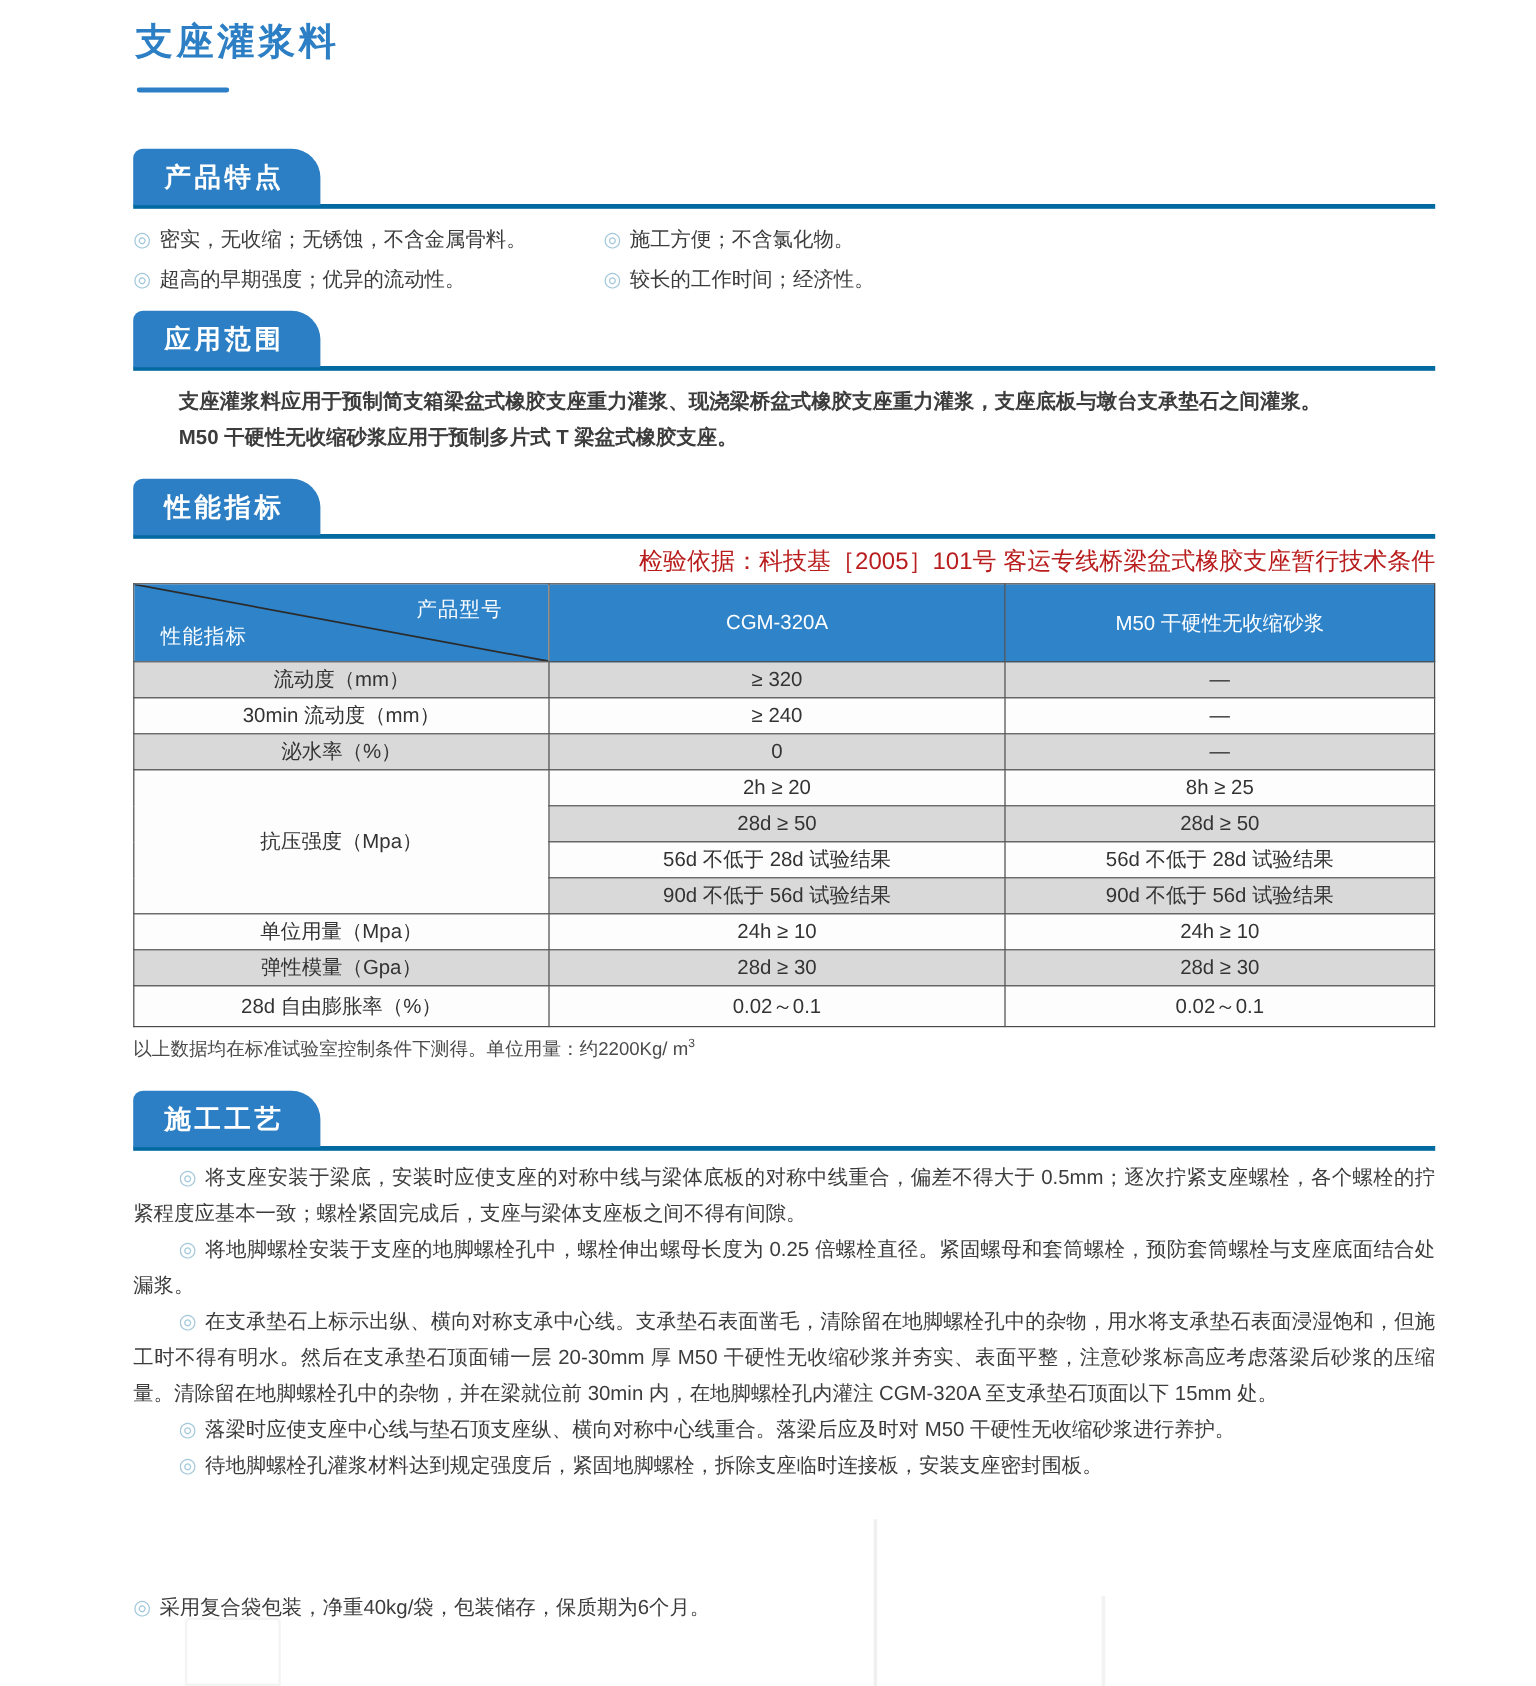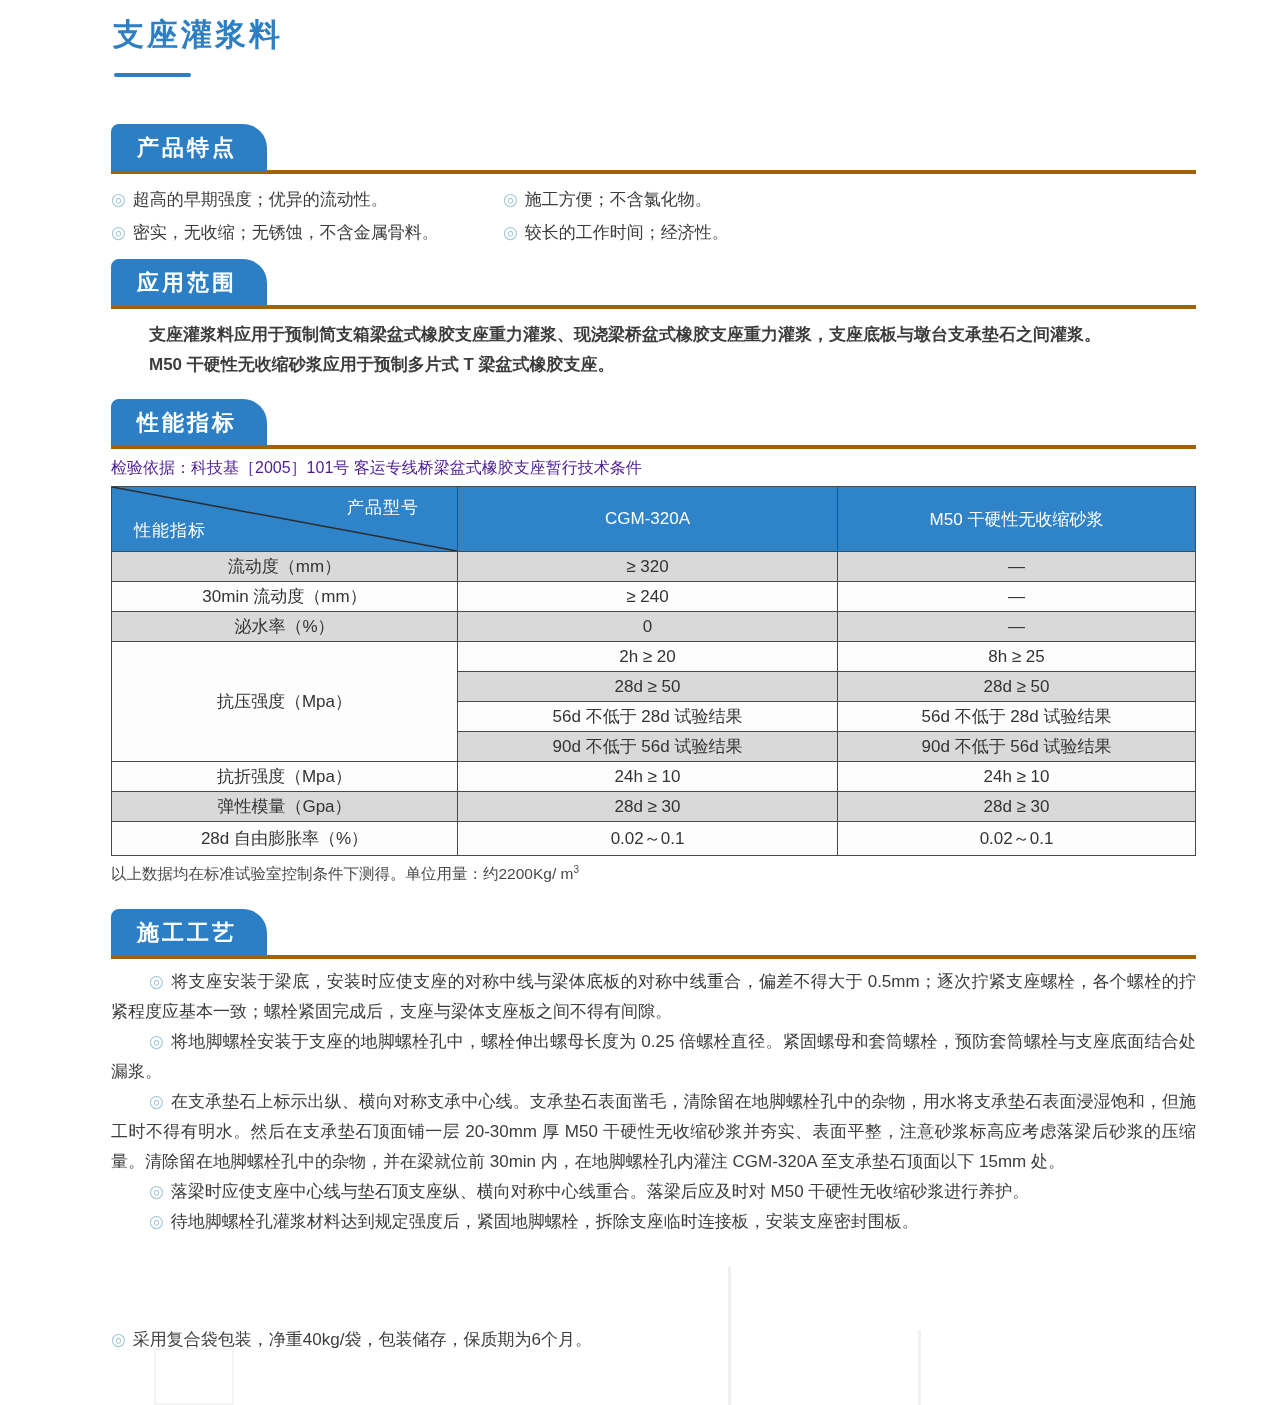--- a/index.html
+++ b/index.html
@@ -11,35 +11,35 @@
   
   .artifact { position: absolute; pointer-events: none; }
   .ghost-v1 { left: 712px; top: 1266px; width: 3px; height: 139px; background: #e3e3e3; opacity: .55; }
   .ghost-v2 { left: 902px; top: 1330px; width: 3px; height: 75px; background: #e6e6e6; opacity: .5; }
   .ghost-bag { left: 138px; top: 1348px; width: 80px; height: 57px; border: 2px solid #ececec; border-radius: 4px 4px 0 0; opacity: .6; }
 
   .doc-title { position: absolute; left: 97px; top: 14px; font-size: 31px; font-weight: bold; color: #2c7fc4; letter-spacing: 3px; }
   .title-underline { position: absolute; left: 98px; top: 73px; width: 77px; height: 4px; background: #2c7fc4; border-radius: 2px; }
 
   .section { position: absolute; left: 95px; width: 1085px; }
-  .section-head { position: relative; height: 46px; border-bottom: 4px solid #a16207; }
+  .section-head { position: relative; height: 46px; border-bottom: 4px solid #0369a1; }
   .tab { position: absolute; left: 0; bottom: -1px; background: #2c7fc4; color: #ffffff;
          font-size: 22px; font-weight: bold; letter-spacing: 3px;
          padding: 9px 30px 8px 26px; border-radius: 8px 24px 0 0; }
 
   
   .features-list { margin-top: 9px; display: grid; grid-template-columns: 392px 1fr; grid-auto-flow: column; grid-template-rows: repeat(2, 33px); }
   .feature-item { font-size: 17px; line-height: 33px; white-space: nowrap; }
   .bullet { color: #a3c8da; font-size: 17px; margin-right: 7px; position: relative; top: 0px; }
 
   
   .app-text { margin-top: 11px; padding-left: 38px; font-size: 17px; line-height: 30px; color: #3c3c3c; font-weight: bold; }
 
   
-  .basis { margin-top: 6px; text-align: left; font-size: 16px; color: #4c1d95; line-height: 26px; }
+  .basis { margin-top: 6px; text-align: right; font-size: 20px; color: #b91c1c; line-height: 26px; }
   table.perf { margin-top: 5px; width: 1085px; border-collapse: collapse; table-layout: fixed; }
   table.perf col.c1 { width: 346px; }
   table.perf col.c2 { width: 380px; }
   table.perf td, table.perf th { border: 1px solid #4a4a4a; text-align: center; vertical-align: middle; font-weight: normal; font-size: 17px; color: #333; padding: 0; }
   table.perf { border: 1.5px solid #3a3a3a; }
   tr.hdr { height: 65px; }
   tr.hdr th { background: #2e83c9; color: #ffffff; }
   td.corner, th.corner { position: relative; background: #2e83c9; color: #fff; }
   .corner-top { position: absolute; right: 38px; top: 9px; font-size: 17px; color: #fff; letter-spacing: 1px; }
   .corner-bottom { position: absolute; left: 22px; bottom: 9px; font-size: 17px; color: #fff; letter-spacing: 1px; }
@@ -66,22 +66,22 @@
 <div class="page">
 
   <div class="doc-title">支座灌浆料</div>
   <div class="title-underline"></div>
 
   <div class="section" style="top:128px">
     <div class="section-head">
       <span class="tab">产品特点</span>
     </div>
     <div class="features-list">
+      <div class="feature-item"><span class="bullet">◎</span><span>密实，无收缩；无锈蚀，不含金属骨料。</span></div>
       <div class="feature-item"><span class="bullet">◎</span><span>超高的早期强度；优异的流动性。</span></div>
-      <div class="feature-item"><span class="bullet">◎</span><span>密实，无收缩；无锈蚀，不含金属骨料。</span></div>
       <div class="feature-item"><span class="bullet">◎</span><span>施工方便；不含氯化物。</span></div>
       <div class="feature-item"><span class="bullet">◎</span><span>较长的工作时间；经济性。</span></div>
     </div>
   </div>
 
   <div class="section" style="top:263px">
     <div class="section-head">
       <span class="tab">应用范围</span>
     </div>
     <div class="app-text">
@@ -140,21 +140,21 @@
       </tr>
       <tr class="r">
         <td style="background:#fdfdfd">56d 不低于 28d 试验结果</td>
         <td style="background:#fdfdfd">56d 不低于 28d 试验结果</td>
       </tr>
       <tr class="r">
         <td class="gray">90d 不低于 56d 试验结果</td>
         <td class="gray">90d 不低于 56d 试验结果</td>
       </tr>
       <tr class="r white">
-        <td>抗折强度（Mpa）</td>
+        <td>单位用量（Mpa）</td>
         <td>24h ≥ 10</td>
         <td>24h ≥ 10</td>
       </tr>
       <tr class="r gray">
         <td>弹性模量（Gpa）</td>
         <td>28d ≥ 30</td>
         <td>28d ≥ 30</td>
       </tr>
       <tr class="r-last white">
         <td>28d 自由膨胀率（%）</td>

